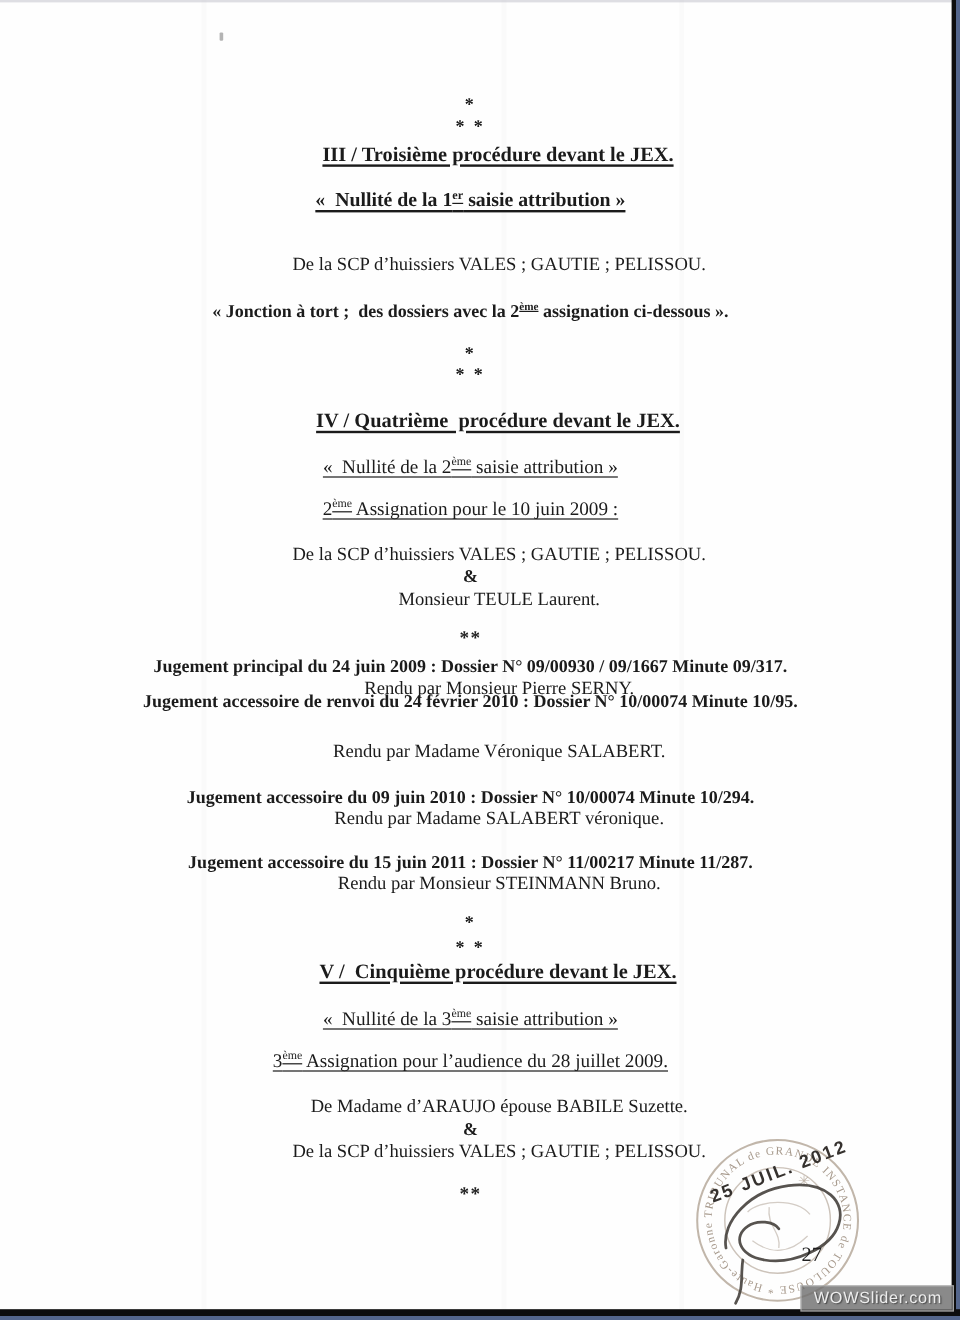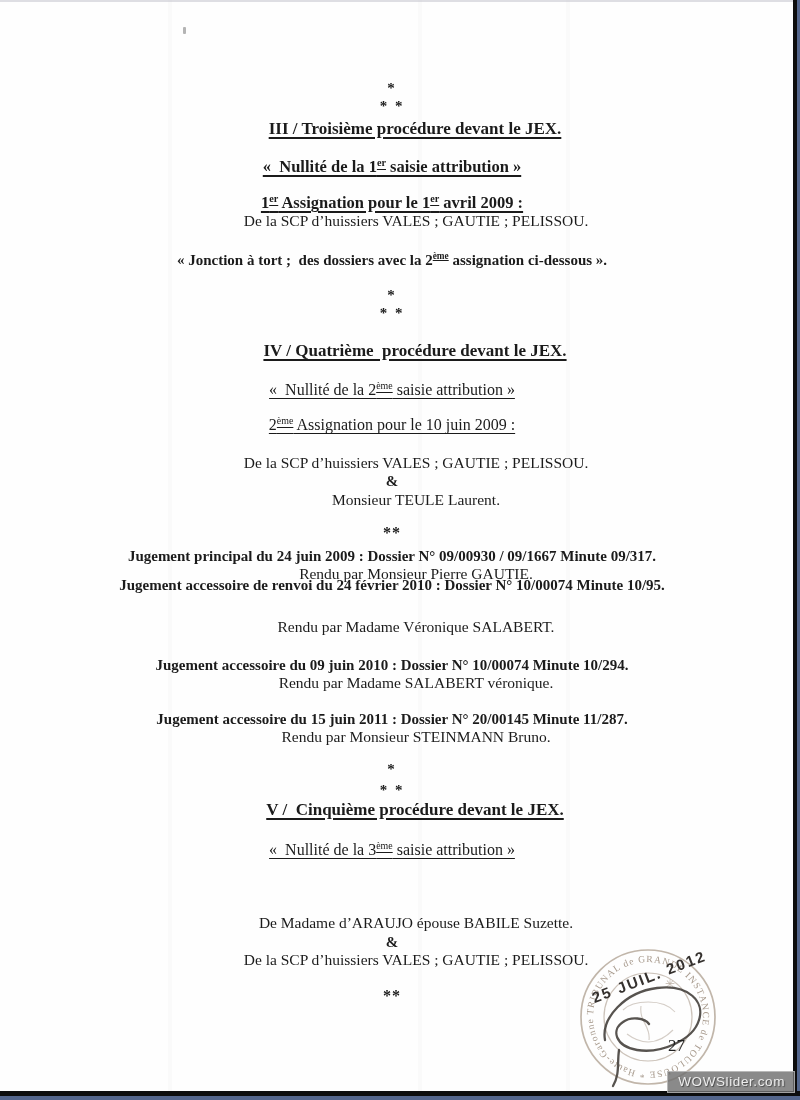--- a/index.html
+++ b/index.html
@@ -60,44 +60,44 @@
 
   <div class="streak" style="left:168px"></div>
   <div class="streak" style="left:418px"></div>
   <div class="streak" style="left:566px"></div>
   <div class="speck"></div>
 
   <p class="blk stars" style="top:79px"><span>*</span></p>
   <p class="blk stars" style="top:97px"><span>* *</span></p>
   <p class="blk hU" style="top:120px"><span>III / Troisième procédure devant le JEX.</span></p>
   <p class="blk h2U" style="top:158px"><span>«&nbsp; Nullité de la 1</span><sup>er</sup><span> saisie attribution »</span></p>
-  <p class="blk h2U" style="top:194px"><span>1</span><sup>er</sup><span> Assignation pour le 1</span><sup>er</sup><span> avril 2009 :</span></p>
   <p class="blk bodyline" style="top:212px"><span>De la SCP d’huissiers VALES ; GAUTIE ; PELISSOU.</span></p>
   <p class="blk boldline" style="top:251px"><span>« Jonction à tort ;&nbsp; des dossiers avec la 2</span><sup>ème</sup><span> assignation ci-dessous ».</span></p>
   <p class="blk stars" style="top:286px"><span>*</span></p>
   <p class="blk stars" style="top:304px"><span>* *</span></p>
   <p class="blk hU" style="top:342px"><span>IV / Quatrième&nbsp; procédure devant le JEX.</span></p>
   <p class="blk uline" style="top:381px"><span>«&nbsp; Nullité de la 2</span><sup>ème</sup><span> saisie attribution »</span></p>
   <p class="blk uline" style="top:416px"><span>2</span><sup>ème</sup><span> Assignation pour le 10 juin 2009 :</span></p>
   <p class="blk bodyline" style="top:454px"><span>De la SCP d’huissiers VALES ; GAUTIE ; PELISSOU.</span></p>
   <p class="blk amp" style="top:472px"><span>&amp;</span></p>
   <p class="blk bodyline" style="top:491px"><span>Monsieur TEULE Laurent.</span></p>
   <p class="blk stars2" style="top:524px"><span>**</span></p>
   <p class="blk boldline" style="top:547px"><span>Jugement principal du 24 juin 2009 : Dossier N° 09/00930 / 09/1667 Minute 09/317.</span></p>
-  <p class="blk bodyline" style="top:565px"><span>Rendu par Monsieur Pierre GAUTIE.</span></p>
+  <p class="blk bodyline" style="top:565px"><span>Rendu par Monsieur Pierre SERNY.</span></p>
   <p class="blk boldline" style="top:576px"><span>Jugement accessoire de renvoi du 24 février 2010 : Dossier N° 10/00074 Minute 10/95.</span></p>
   <p class="blk bodyline" style="top:618px"><span>Rendu par Madame Véronique SALABERT.</span></p>
   <p class="blk boldline" style="top:656px"><span>Jugement accessoire du 09 juin 2010 : Dossier N° 10/00074 Minute 10/294.</span></p>
   <p class="blk bodyline" style="top:674px"><span>Rendu par Madame SALABERT véronique.</span></p>
-  <p class="blk boldline" style="top:710px"><span>Jugement accessoire du 15 juin 2011 : Dossier N° 20/00145 Minute 11/287.</span></p>
+  <p class="blk boldline" style="top:710px"><span>Jugement accessoire du 15 juin 2011 : Dossier N° 11/00217 Minute 11/287.</span></p>
   <p class="blk bodyline" style="top:728px"><span>Rendu par Monsieur STEINMANN Bruno.</span></p>
   <p class="blk stars" style="top:760px"><span>*</span></p>
   <p class="blk stars" style="top:781px"><span>* *</span></p>
   <p class="blk hU" style="top:801px"><span>V /&nbsp; Cinquième procédure devant le JEX.</span></p>
   <p class="blk uline" style="top:841px"><span>«&nbsp; Nullité de la 3</span><sup>ème</sup><span> saisie attribution »</span></p>
+  <p class="blk uline" style="top:876px"><span>3</span><sup>ème</sup><span> Assignation pour l’audience du 28 juillet 2009.</span></p>
   <p class="blk bodyline" style="top:914px"><span>De Madame d’ARAUJO épouse BABILE Suzette.</span></p>
   <p class="blk amp" style="top:933px"><span>&amp;</span></p>
   <p class="blk bodyline" style="top:951px"><span>De la SCP d’huissiers VALES ; GAUTIE ; PELISSOU.</span></p>
   <p class="blk stars2" style="top:987px"><span>**</span></p>
 
   <div class="stamp">
     <svg width="190" height="190" viewBox="0 0 190 190">
       <defs>
         <path id="ring" d="M 40,95 A 55,55 0 1 1 150,95 A 55,55 0 1 1 40,95"></path>
       </defs>

